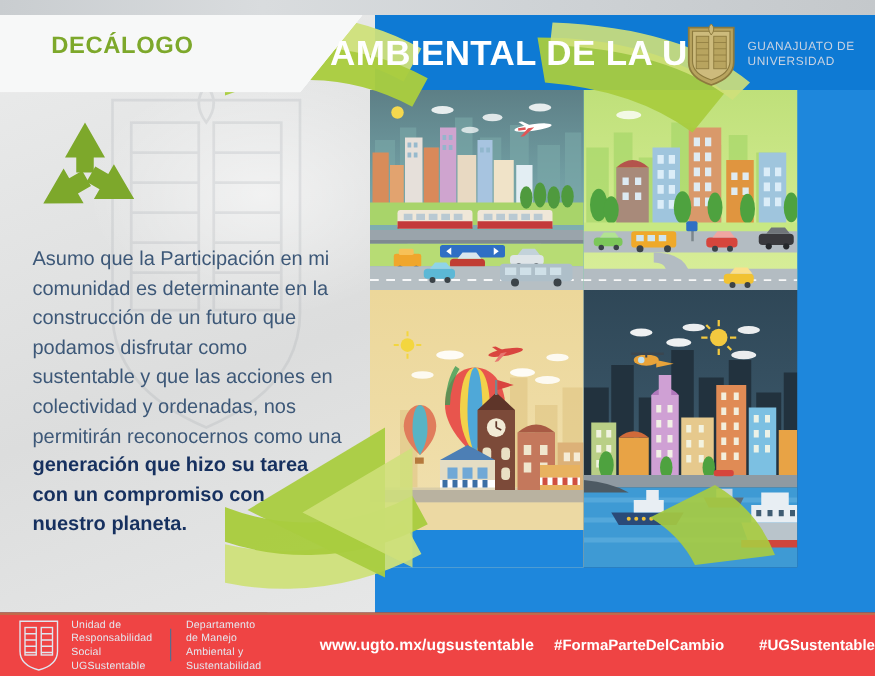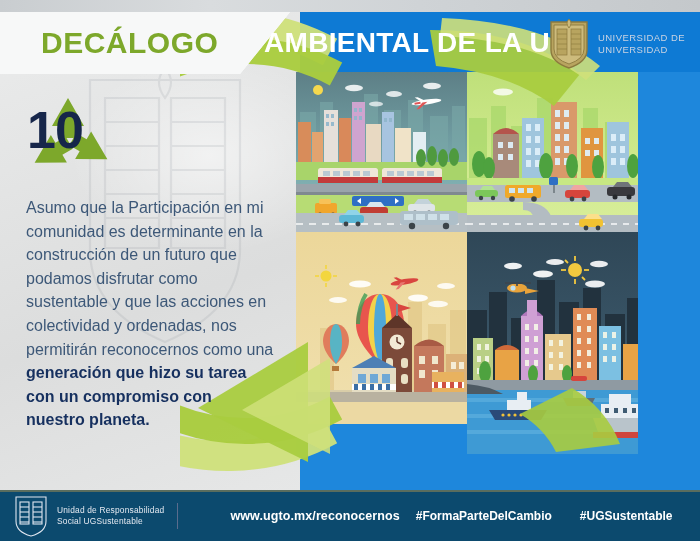--- a/index.html
+++ b/index.html
@@ -50,21 +50,21 @@
   }
   .header-white-right {
     position:absolute; top:12px; left:214px; width:90px; height:62px;
     background:#ffffff; z-index:29;
     clip-path: polygon(0 0, 76px 0, 26px 62px, 0 62px);
   }
 
   
   .title-decalogo {
     position:absolute; top:26px; left:41px; z-index:33;
-    font-size:30px; font-weight:bold; letter-spacing:.5px;
+    font-size:19px; font-weight:bold; letter-spacing:.5px;
     color:#7da82b; font-family:"Liberation Sans", sans-serif;
   }
   .title-rest {
     position:absolute; top:27px; left:216px; z-index:33;
     font-size:28px; font-weight:bold; letter-spacing:.3px;
     color:#ffffff; white-space:nowrap;padding-left:48px;
   }
 
   
   .ug-logo { position:absolute; top:19px; left:548px; z-index:36; display:flex; align-items:center; gap:8px; }
@@ -95,21 +95,21 @@
   .q-tr { top:0; left:171px; width:171px; height:160px; background:linear-gradient(180deg,#bfe07a 0%,#cfe98c 55%,#d9ee9b 100%); }
   .q-bl { top:160px; left:0; width:171px; height:222px; background:linear-gradient(180deg,#ecd79a 0%,#efdda8 60%,#f1e2b4 100%); }
   .q-br { top:160px; left:171px; width:171px; height:222px; background:linear-gradient(180deg,#2f4757 0%,#3a5668 55%,#44616f 100%); }
 
   
   .arc-layer { position:absolute; top:12px; left:180px; width:520px; height:478px; z-index:18; pointer-events:none; }
 
   
   .footer {
     position:absolute; bottom:0; left:0; width:700px; height:51px;
-    background:#0c4a6e; z-index:45; display:flex; align-items:center;
+    background:#ef4444; z-index:45; display:flex; align-items:center;
   }
   .footer-line-top { position:absolute; top:0; left:0; width:700px; height:2px; background:#9b8a52; opacity:.55; }
   .f-crest { width:34px; height:42px; margin-left:14px; flex:none; }
   .f-block { margin-left:9px; font-size:8.4px; line-height:11px; color:#e4e9f1; letter-spacing:.2px; }
   .f-div { width:1px; height:26px; background:#5a6c8d; margin:0 12px 0 13px; }
   .f-url { margin-left:40px; font-size:12.5px; font-weight:bold; color:#ffffff; letter-spacing:.1px; }
   .f-tag1 { margin-left:16px; font-size:12px; font-weight:bold; color:#ffffff; }
   .f-tag2 { margin-left:28px; font-size:12px; font-weight:bold; color:#ffffff; }
 </style>
 </head>
@@ -681,35 +681,34 @@
         <line x1="9" y1="25" x2="19" y2="25"></line>
           <line x1="9" y1="30" x2="19" y2="30"></line>
         <line x1="23" y1="15" x2="33" y2="15"></line>
           <line x1="23" y1="20" x2="33" y2="20"></line>
         <line x1="23" y1="25" x2="33" y2="25"></line>
           <line x1="23" y1="30" x2="33" y2="30"></line>
       </g>
       <path d="M21 0 q-4 4 0 9 q4 -5 0 -9" fill="#cdbb7c" stroke="#8c7a3e" stroke-width=".8"></path>
     </svg>
     <div class="ug-text">
-      <div>UNIVERSIDAD DE</div>
+      <div>GUANAJUATO DE</div>
       <div>UNIVERSIDAD</div>
     </div>
   </div>
 
   <div class="recycle-wrap">
     <svg viewBox="0 0 104 96">
       <g fill="#7da82b">
         <path d="M50 6 L66 34 L57 34 L57 46 L43 46 L43 34 L34 34 Z" transform="rotate(0 52 48)"></path>
         <path d="M50 6 L66 34 L57 34 L57 46 L43 46 L43 34 L34 34 Z" transform="rotate(120 52 48)"></path>
         <path d="M50 6 L66 34 L57 34 L57 46 L43 46 L43 34 L34 34 Z" transform="rotate(240 52 48)"></path>
       </g>
     </svg>
   </div>
-  <div class="big-number">10</div>
 
   <div class="body-text">
     <span>Asumo que la Participación en mi comunidad es determinante en la construcción de un futuro que podamos disfrutar como sustentable y que las acciones en colectividad y ordenadas, nos permitirán reconocernos como una </span><span class="strong">generación que hizo su tarea con un compromiso con nuestro planeta.</span>
   </div>
 
   <div class="footer">
     <div class="footer-line-top"></div>
     <svg class="f-crest" viewBox="0 0 34 42">
       <g stroke="#dfe6f0" stroke-width="1.1" fill="none">
         <path d="M2 2 h30 v24 q0 11 -15 15 q-15 -4 -15 -15 z"></path>
@@ -723,18 +722,22 @@
           <line x1="19" y1="17" x2="28" y2="17"></line>
         <line x1="19" y1="22" x2="28" y2="22"></line>
           <line x1="19" y1="27" x2="28" y2="27"></line>
       </g>
     </svg>
     <div class="f-block">
       <div>Unidad de Responsabilidad</div>
       <div>Social UGSustentable</div>
     </div>
     <div class="f-div"></div>
-    <a class="f-url" href="#" style="text-decoration:none">www.ugto.mx/reconocernos</a>
+    <div class="f-block" style="margin-left:0">
+      <div>Departamento de Manejo</div>
+      <div>Ambiental y Sustentabilidad</div>
+    </div>
+    <a class="f-url" href="#" style="text-decoration:none">www.ugto.mx/ugsustentable</a>
     <div class="f-tag1">#FormaParteDelCambio</div>
     <div class="f-tag2">#UGSustentable</div>
   </div>
 
 </div>
 
 </body></html>

